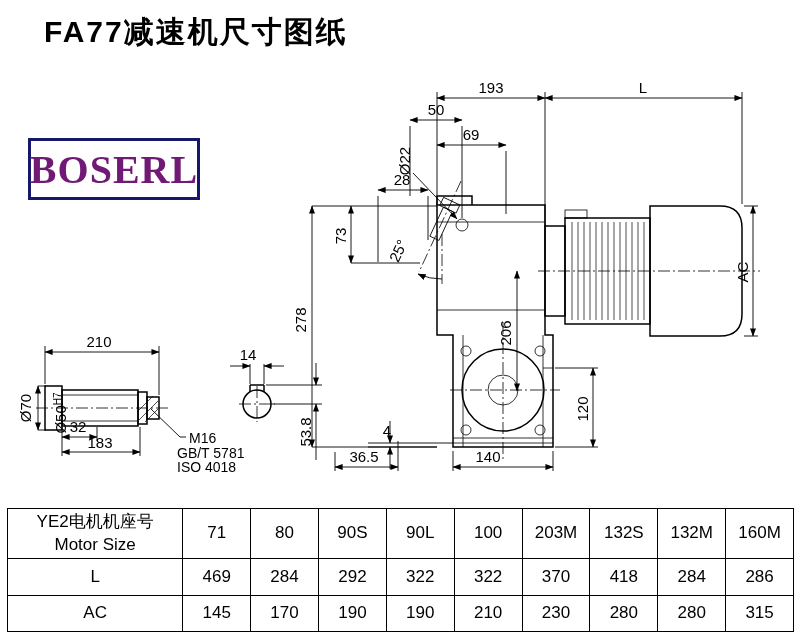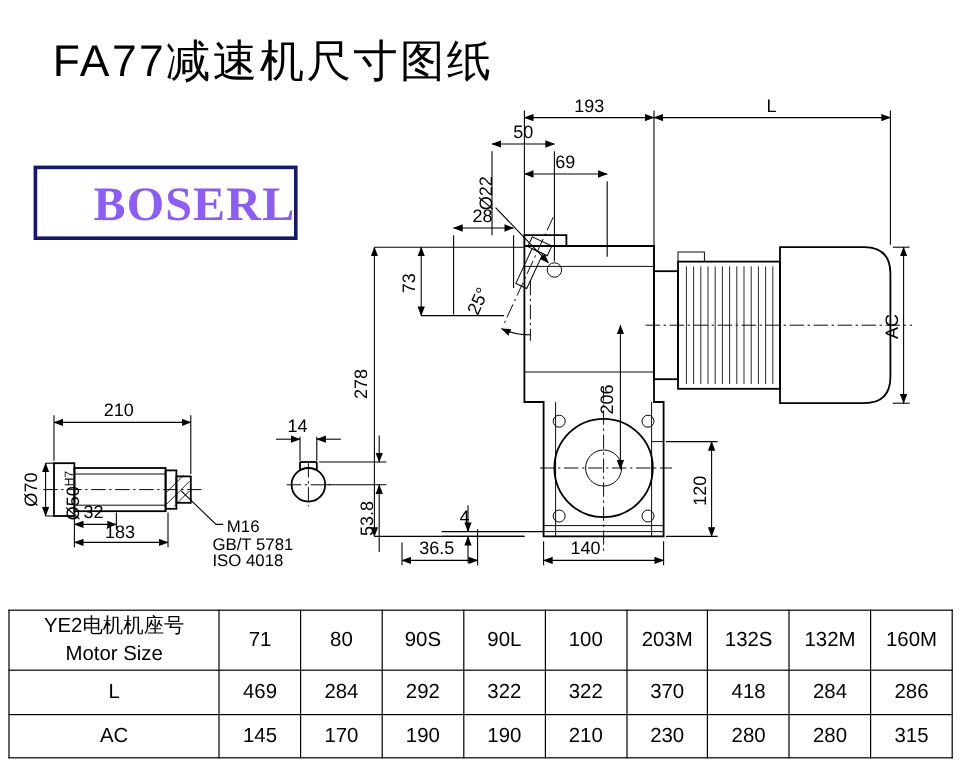--- a/index.html
+++ b/index.html
@@ -1,21 +1,21 @@
 <!DOCTYPE html>
 <html><head>
 <meta charset="utf-8">
 <style>
   html,body{margin:0;padding:0;background:#fff;}
   #page{position:relative;width:800px;height:633px;background:#fff;overflow:hidden;
         font-family:"Liberation Sans",sans-serif;color:#000;}
-  .title{position:absolute;left:44px;top:26px;font-size:37px;font-weight:normal;letter-spacing:2px;}
+  .title{position:absolute;left:44px;top:12px;font-size:30px;font-weight:bold;letter-spacing:2px;}
   .logo{position:absolute;left:28px;top:138px;width:166px;height:56px;border:3px solid #16166b;
         display:flex;align-items:center;justify-content:center;
-        font-family:"Liberation Serif",serif;font-size:40px;font-weight:600;color:#8b5cf6;letter-spacing:1px;padding-left:48px;}
+        font-family:"Liberation Serif",serif;font-size:40px;font-weight:600;color:#701a75;letter-spacing:1px;}
   svg.draw{position:absolute;left:0;top:0;}
   svg.draw text{font-family:"Liberation Sans",sans-serif;font-size:15px;fill:#000;text-anchor:middle;}
   svg.draw text.sm{font-size:14px;text-anchor:start;}
   .part{stroke:#000;stroke-width:1.5;fill:none;}
   .thin{stroke:#000;stroke-width:0.8;fill:none;}
   .ext,.dim{stroke:#000;stroke-width:0.9;fill:none;}
   .cl{stroke:#000;stroke-width:0.8;fill:none;stroke-dasharray:12 3 2 3;}
   .fin{stroke:#000;stroke-width:0.7;fill:none;}
   .table-wrap{position:absolute;left:7px;right:6px;top:484px;bottom:1px;margin-top:24px;}
   table{width:100%;height:100%;border-collapse:collapse;table-layout:fixed;}

